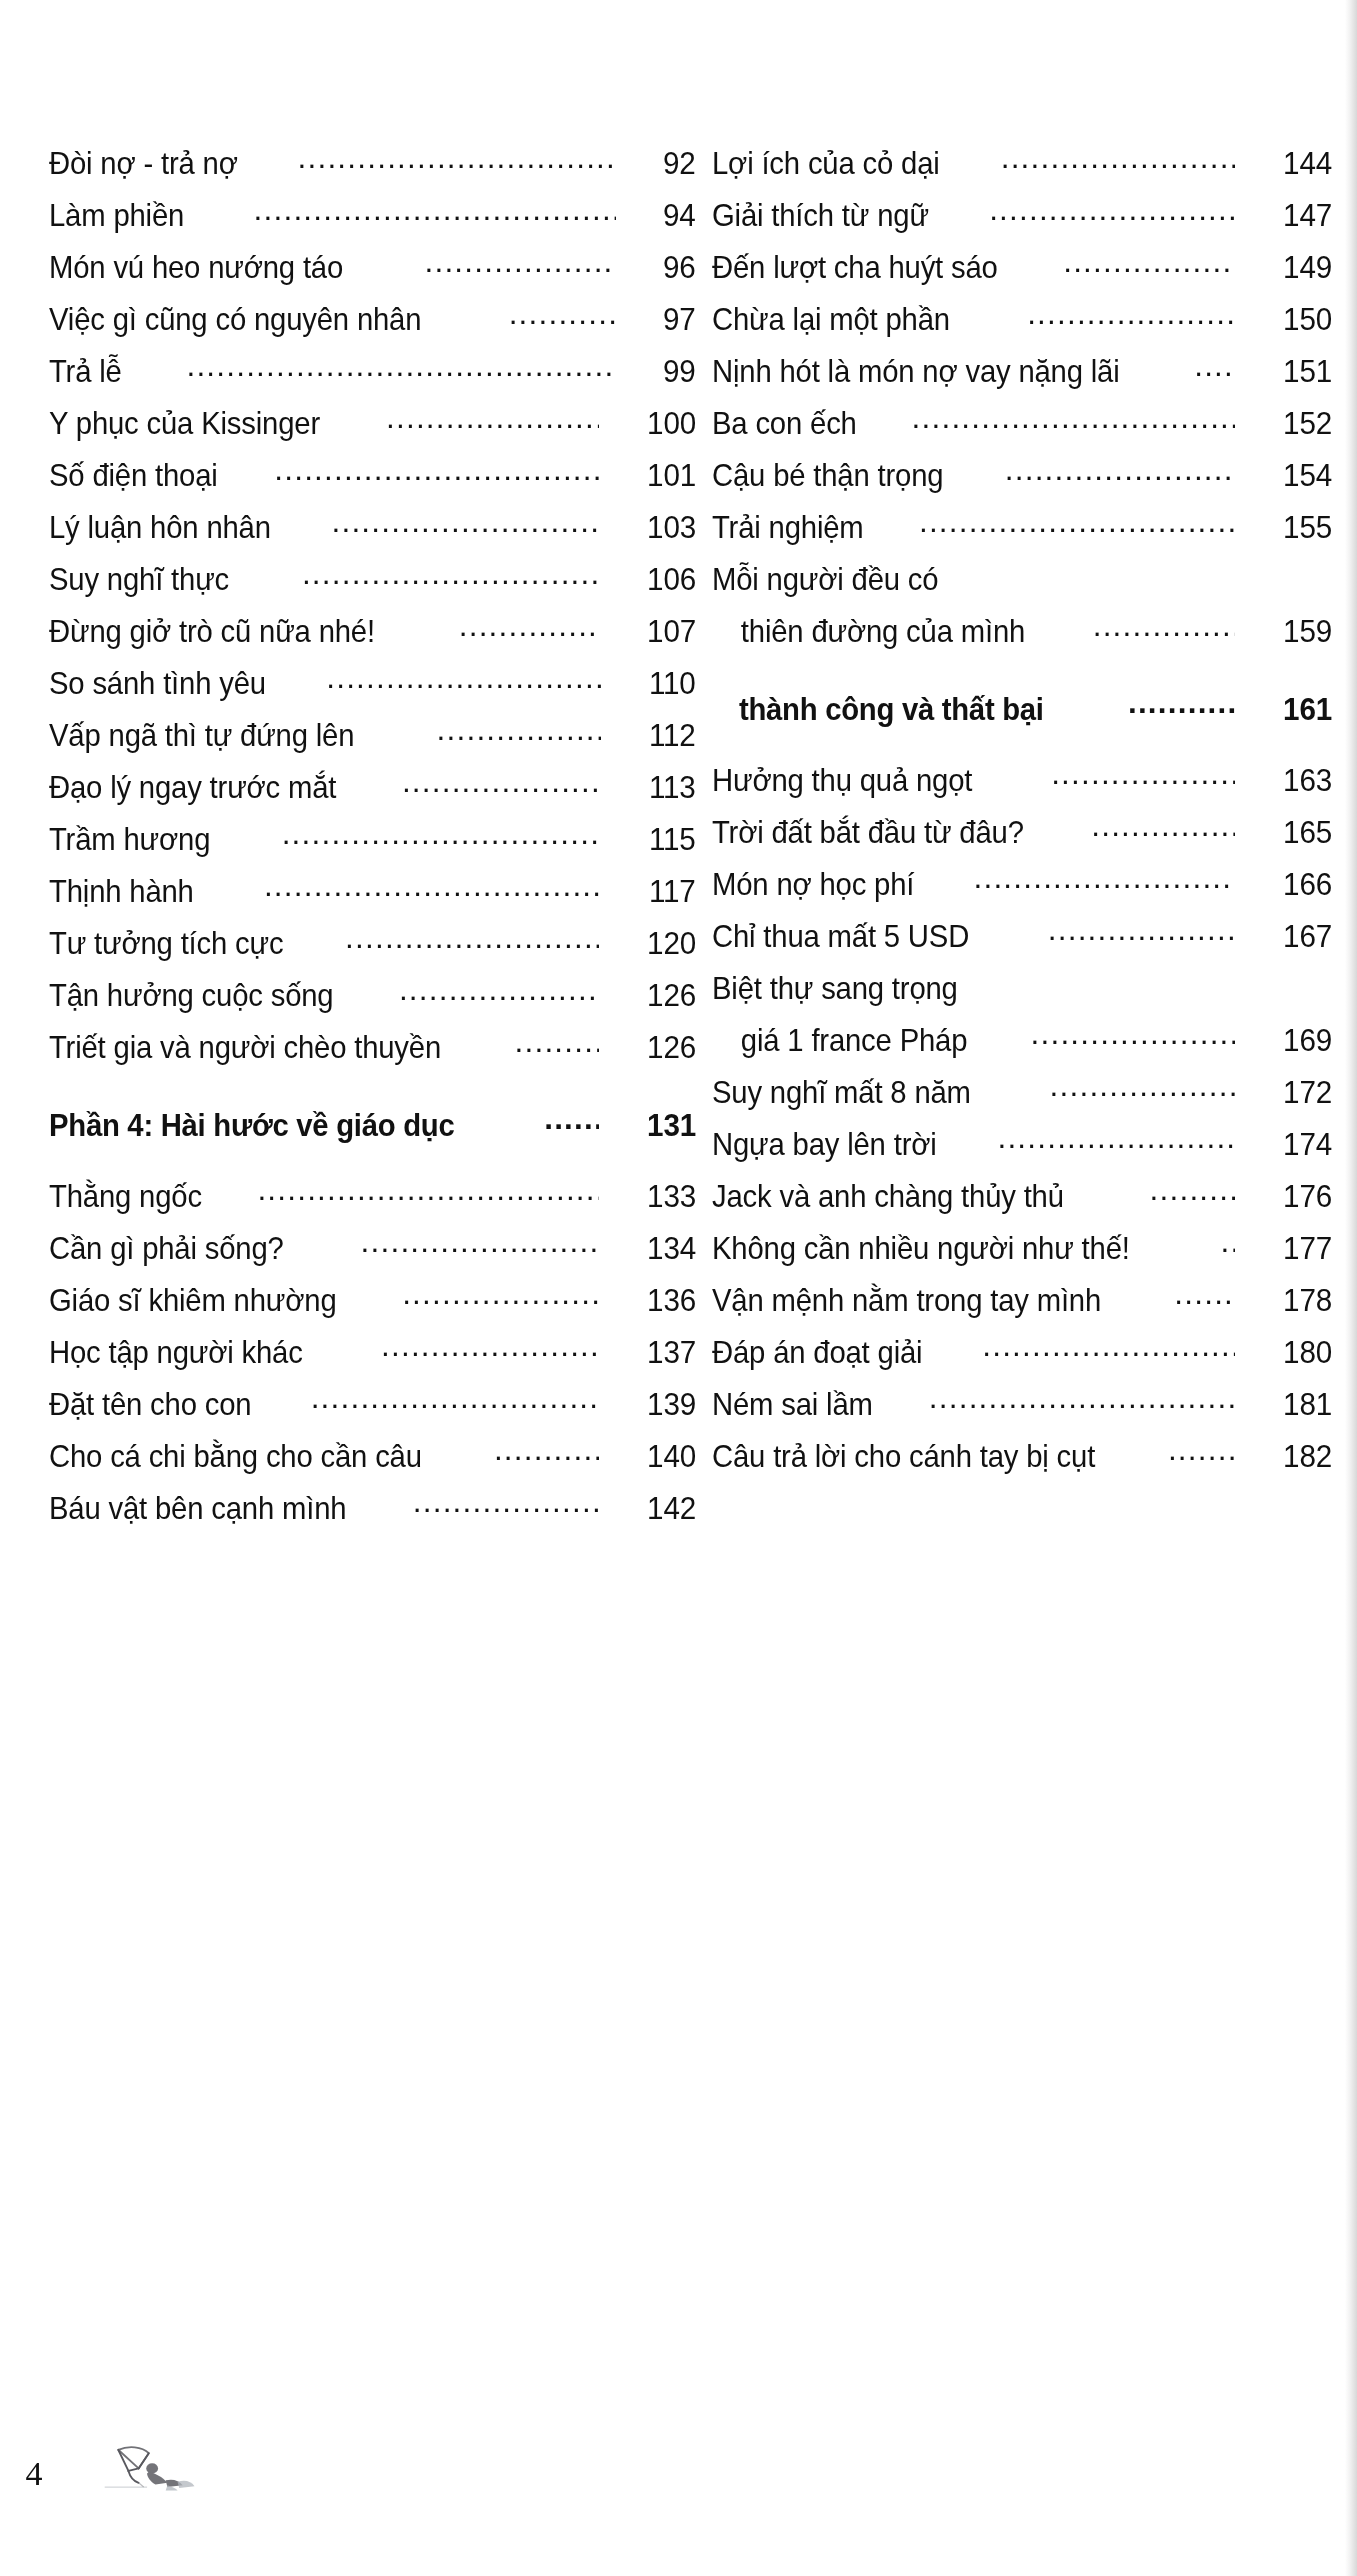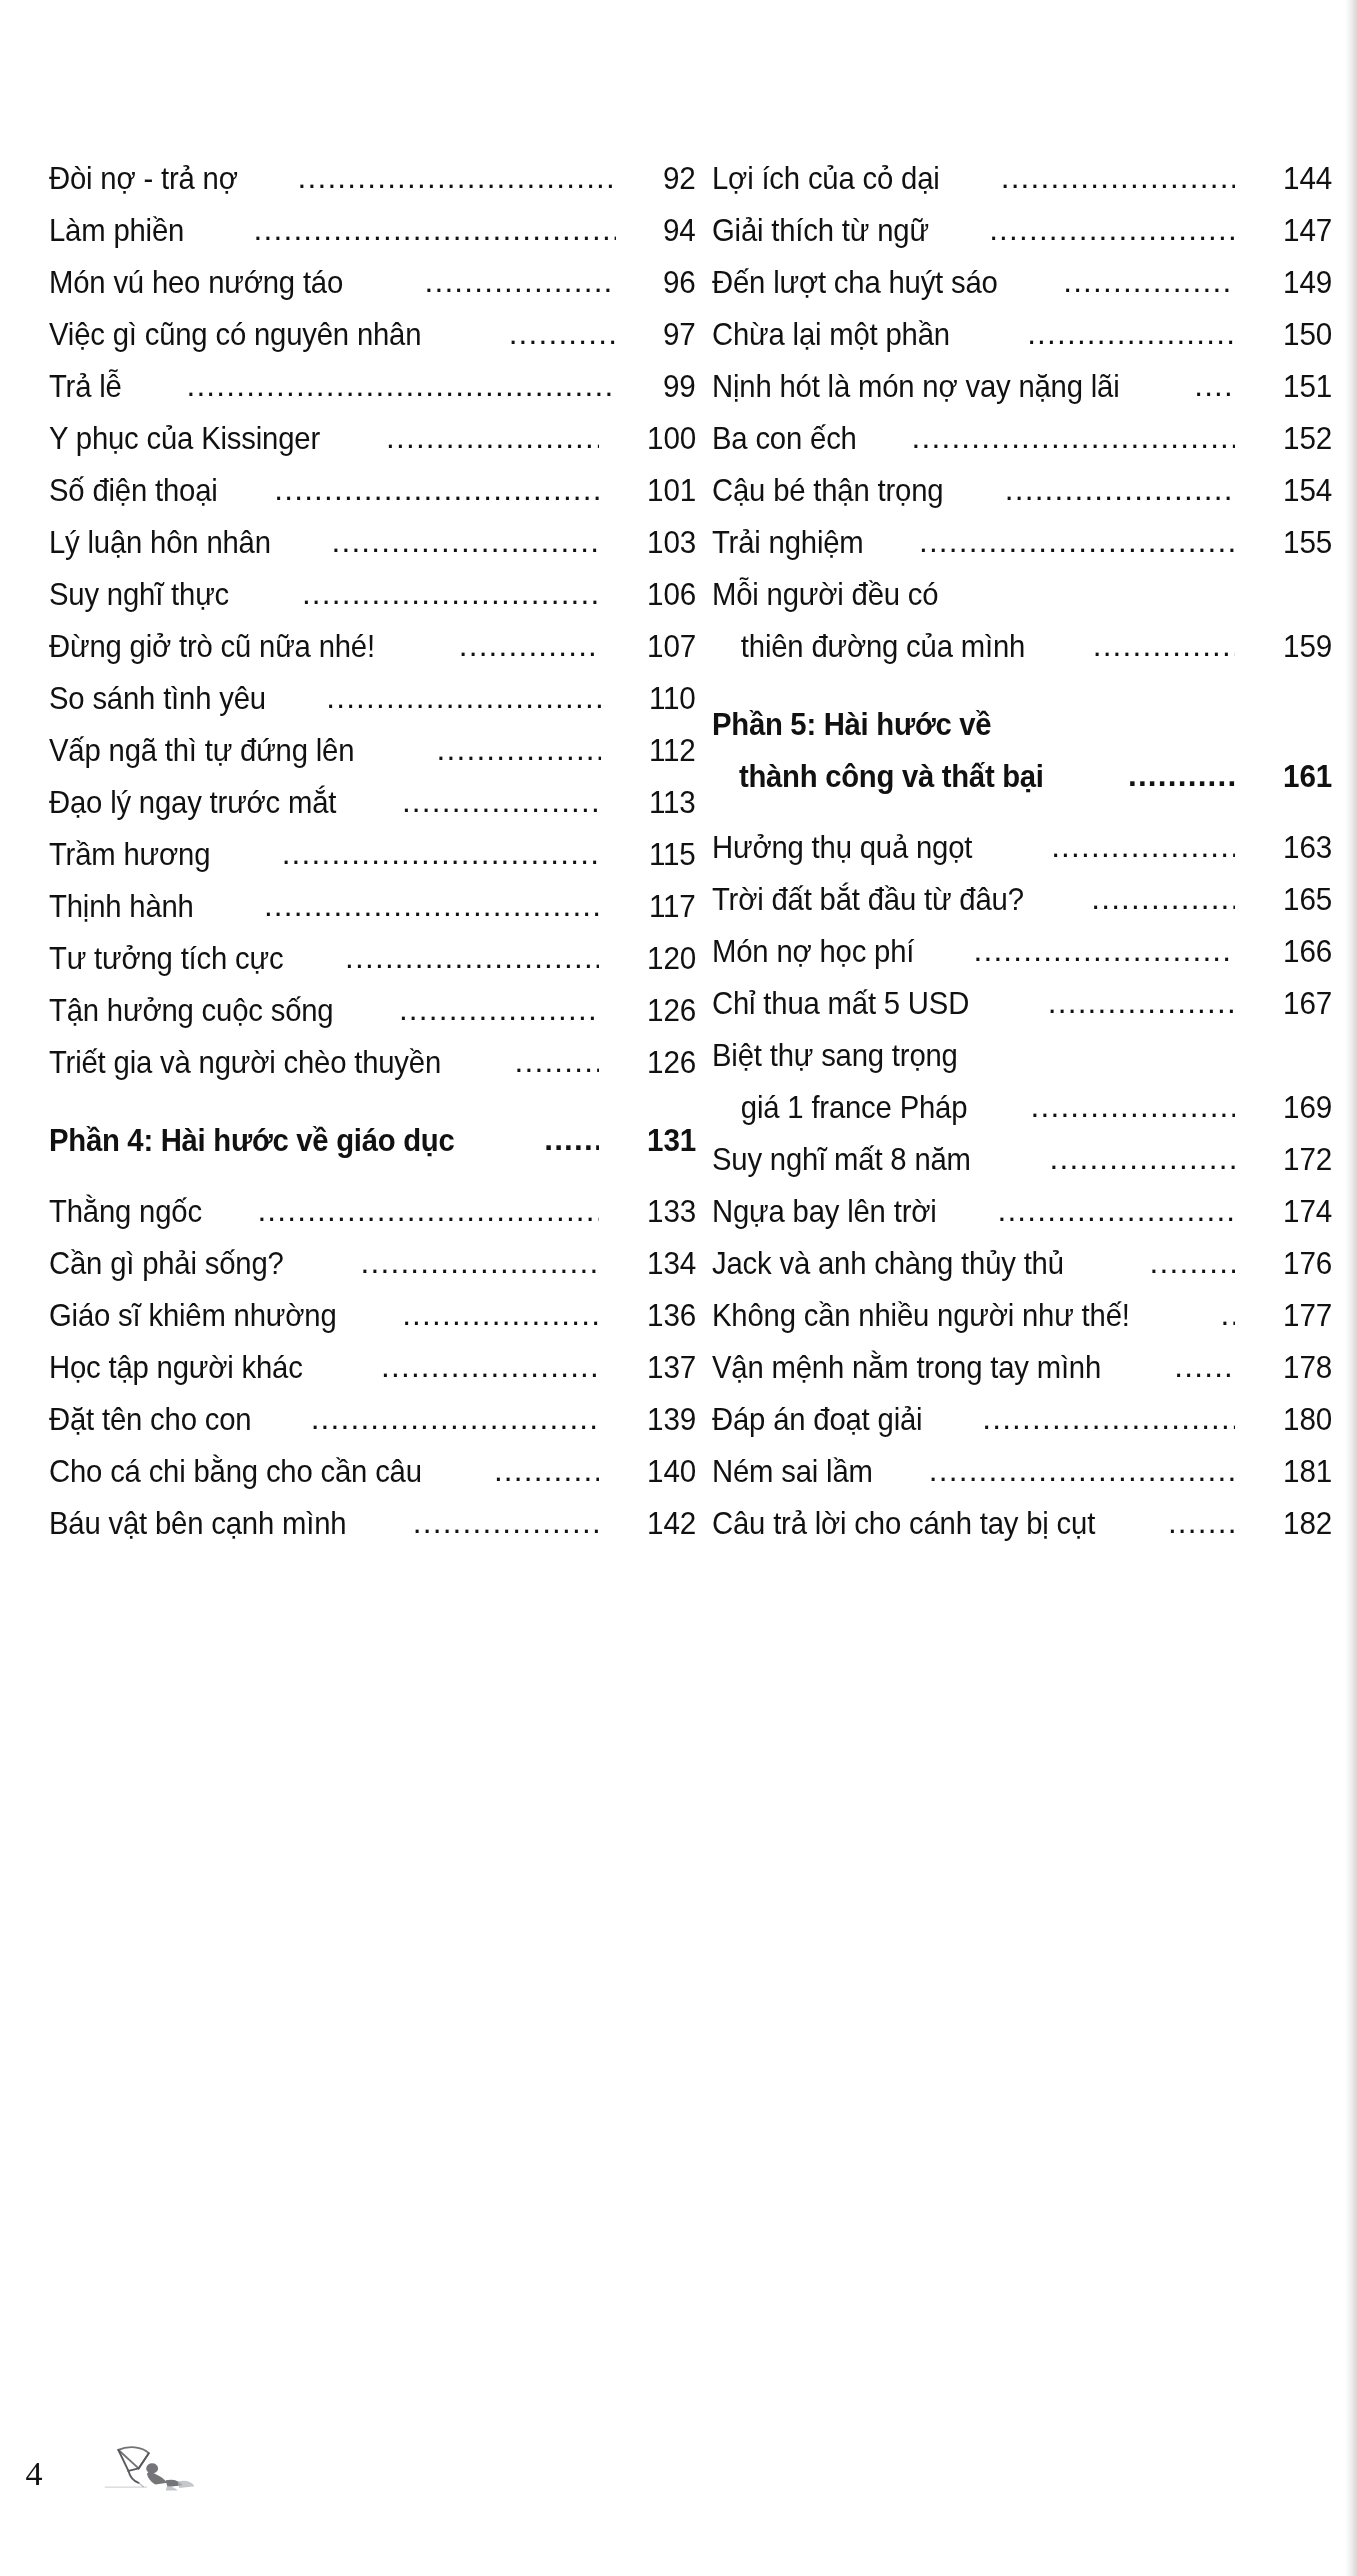--- a/index.html
+++ b/index.html
@@ -45,21 +45,21 @@
     margin-left: 49px;
   }
   .column-right {
     width: 620px;
     margin-left: 16px;
   }
 
   
   .entry {
     display: flex;
-    align-items: flex-end;
+    align-items: flex-start;
     width: 100%;
     height: 52px;
     color: #111111;
     font-size: 31.5px;
     letter-spacing: -0.2px;
     white-space: nowrap;
     gap: 44px;
   }
 
   .entry .label {
@@ -366,25 +366,20 @@
       <span class="page"></span>
     </div>
     <div class="entry cont">
       <span class="label">thiên đường của mình</span>
       <span class="leader nogap"></span>
       <span class="page">159</span>
     </div>
 
     <div class="spacer-md"></div>
 
-    <div class="entry part wrap-head">
-      <span class="label">Phần 5: Hài hước về</span>
-      <span class="leader"></span>
-      <span class="page"></span>
-    </div>
     <div class="entry part cont">
       <span class="label">thành công và thất bại</span>
       <span class="leader gap"></span>
       <span class="page">161</span>
     </div>
 
     <div class="spacer-sm"></div>
 
     <div class="entry">
       <span class="label">Hưởng thụ quả ngọt</span>

